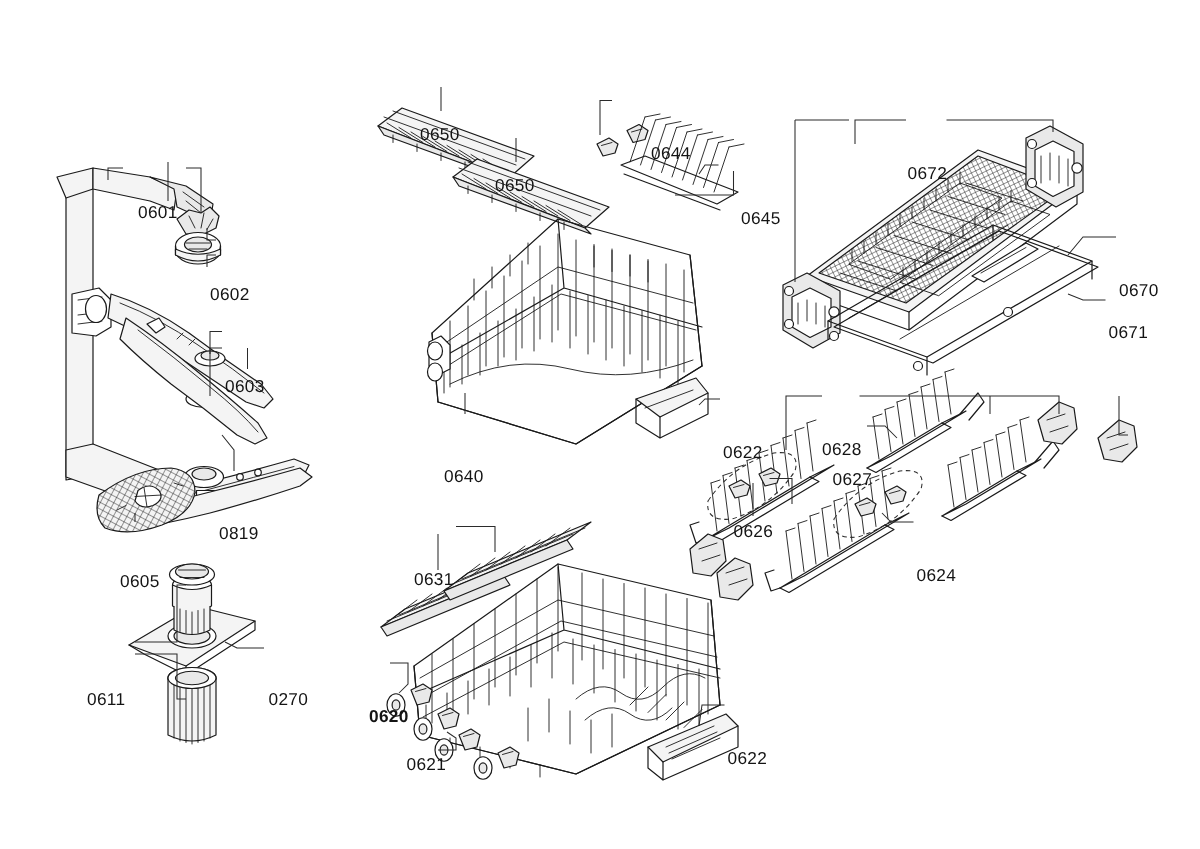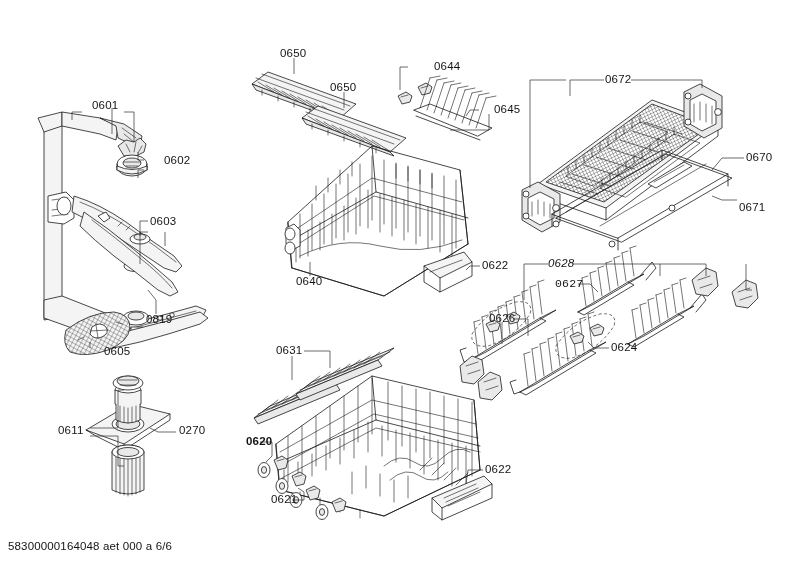--- a/index.html
+++ b/index.html
@@ -6,21 +6,21 @@
   html,body{margin:0;padding:0;background:#ffffff;}
   body{
     width:800px;height:566px;position:relative;overflow:hidden;
     font-family:"Liberation Sans","DejaVu Sans",sans-serif;
     color:#1a1a1a;
   }
   #sheet{position:absolute;left:0;top:0;width:800px;height:566px;}
   #art{position:absolute;left:0;top:0;width:800px;height:566px;}
   .lbl{
     position:absolute;font-size:11.5px;letter-spacing:0.2px;
-    color:#141414;white-space:nowrap;line-height:1;
+    color:#141414;white-space:nowrap;line-height:1;margin-top:37px;
   }
   #footer{
     position:absolute;left:8px;top:540px;font-size:11.5px;
     color:#141414;white-space:nowrap;letter-spacing:0.15px;
   }
 </style>
 </head>
 <body>
 
 <div id="sheet">
@@ -442,39 +442,38 @@
       <path d="M737 200 L722 200 L712 196"></path>
 
       <path d="M604 80 L570 80 L570 96"></path>
       <path d="M631 80 L702 80 L702 88"></path>
       <path d="M530 80 L530 188"></path>
       <path d="M530 80 L566 80"></path>
     </g>
   </svg>
 
   <div class="lbl" style="left:92px;top:100px;">0601</div>
-  <div class="lbl" style="left:164px;top:155px;">0602</div>
+  <div class="lbl" style="left:140px;top:155px;">0602</div>
   <div class="lbl" style="left:150px;top:216px;">0603</div>
   <div class="lbl" style="left:146px;top:314px;">0819</div>
-  <div class="lbl" style="left:84px;top:346px;padding-left:20px;">0605</div>
+  <div class="lbl" style="left:60px;top:346px;padding-left:20px;">0605</div>
   <div class="lbl" style="left:179px;top:425px;">0270</div>
   <div class="lbl" style="left:58px;top:425px;text-align:right;">0611</div>
   <div class="lbl" style="left:246px;top:436px;font-weight:bold;">0620</div>
-  <div class="lbl" style="left:259px;top:494px;padding-left:12px;">0621</div>
+  <div class="lbl" style="left:259px;top:468px;padding-left:12px;">0621</div>
   <div class="lbl" style="left:485px;top:464px;">0622</div>
   <div class="lbl" style="left:276px;top:345px;">0631</div>
   <div class="lbl" style="left:296px;top:276px;">0640</div>
   <div class="lbl" style="left:482px;top:260px;">0622</div>
   <div class="lbl" style="left:410px;top:61px;padding-left:24px;">0644</div>
   <div class="lbl" style="left:481px;top:104px;padding-left:13px;">0645</div>
   <div class="lbl" style="left:280px;top:48px;">0650</div>
   <div class="lbl" style="left:330px;top:82px;">0650</div>
   <div class="lbl" style="left:611px;top:342px;">0624</div>
   <div class="lbl" style="left:489px;top:313px;">0626</div>
-  <div class="lbl" style="left:555px;top:278px;font-family:Liberation Mono, monospace;">0627</div>
-  <div class="lbl" style="left:548px;top:258px;font-style:italic;">0628</div>
+  <div class="lbl" style="left:555px;top:278px;">0627</div>
+  <div class="lbl" style="left:548px;top:258px;">0628</div>
   <div class="lbl" style="left:746px;top:152px;">0670</div>
-  <div class="lbl" style="left:739px;top:202px;">0671</div>
+  <div class="lbl" style="left:739px;top:180px;">0671</div>
   <div class="lbl" style="left:605px;top:74px;text-align:right;">0672</div>
 
-  <div id="footer">58300000164048 aet 000 a 6/6</div>
 
 </div>
 
 </body></html>

